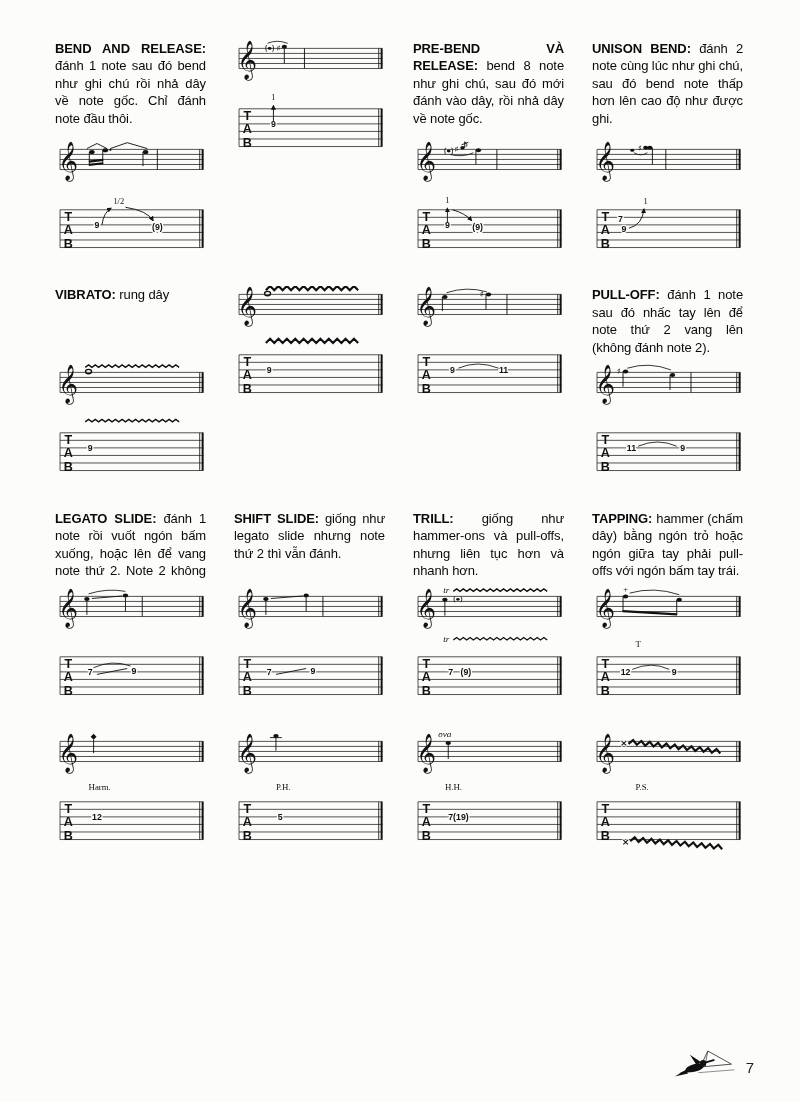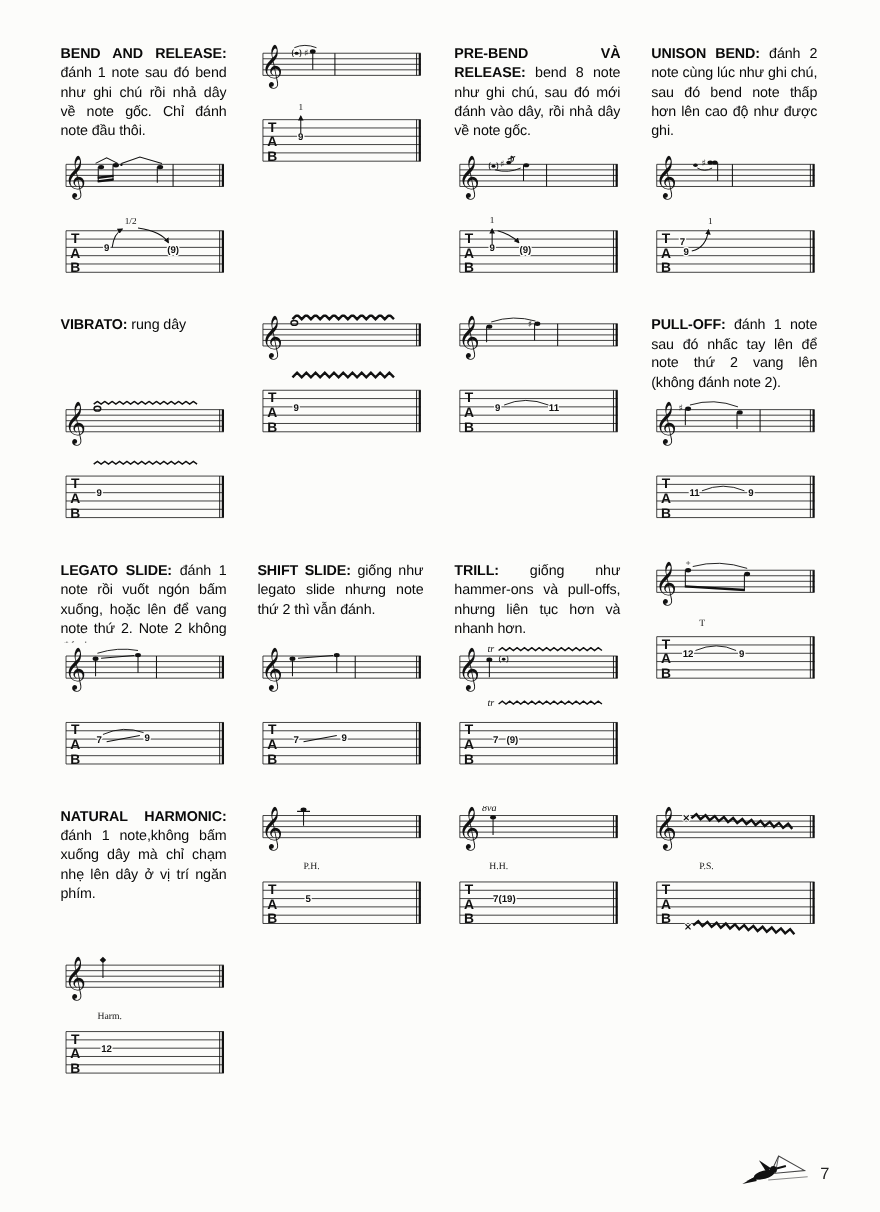--- a/index.html
+++ b/index.html
@@ -298,41 +298,41 @@
         <path class="sl" d="M57,10 C58.5,11.5 58.5,15.5 57,17"></path>
       <ellipse class="nh" cx="53.5" cy="13.5" rx="2" ry="1.6"></ellipse>
       <text class="lbi" x="36" y="64">tr</text>
       <use href="#zig" x="48" y="59"></use>
       <text class="fret" x="45" y="104">7</text>
       <text class="fret" x="63" y="104">(9)</text>
     </svg>
   </section>
 
   <section class="cell r3">
+    <p class="desc"><b class="tn">TAPPING:</b> <span>hammer (chấm dây) bằng ngón trỏ hoặc ngón giữa tay phải pull-offs với ngón bấm tay trái.</span></p>
     <svg class="notation" viewBox="0 0 180 140">
       <use href="#staff5"></use>
         <use href="#clefg"></use>
         <use href="#staff6"></use>
         <use href="#tabw"></use>
       <text class="lbl" x="40" y="5">+</text>
       <ellipse class="nh" cx="40" cy="10" rx="3.2" ry="2.4"></ellipse>
         <line class="st" x1="37" y1="10" x2="37" y2="28"></line>
       <ellipse class="nh" cx="104" cy="14" rx="3.2" ry="2.4"></ellipse>
         <line class="st" x1="101" y1="14" x2="101" y2="32"></line>
       <line class="bm" x1="36.5" y1="27.5" x2="101.5" y2="31.5"></line>
       <path class="sl" d="M45,6 Q74,-2 104,8"></path>
       <text class="lbs" x="52" y="70">T</text>
       <text class="fret" x="40" y="104">12</text>
       <text class="fret" x="98" y="104">9</text>
       <path class="sl" d="M48,97 Q71,87 92,97"></path>
     </svg>
   </section>
 
   <section class="cell r4">
-    <p class="desc"><b class="tn">NATURAL HARMONIC:</b> <span>đánh 1 note,không bấm xuống dây mà chỉ chạm nhẹ lên dây ở vị trí ngăn phím.</span></p>
     <svg class="notation" viewBox="0 0 180 140">
       <use href="#staff5"></use>
         <use href="#clefg"></use>
         <use href="#staff6"></use>
         <use href="#tabw"></use>
       <path class="nh" d="M46,1 L49.5,4.5 L46,8 L42.5,4.5 Z"></path>
       <line class="st" x1="46" y1="8" x2="46" y2="24"></line>
       <text class="lbs" x="40" y="68">Harm.</text>
       <text class="fret" x="50" y="104">12</text>
     </svg>

